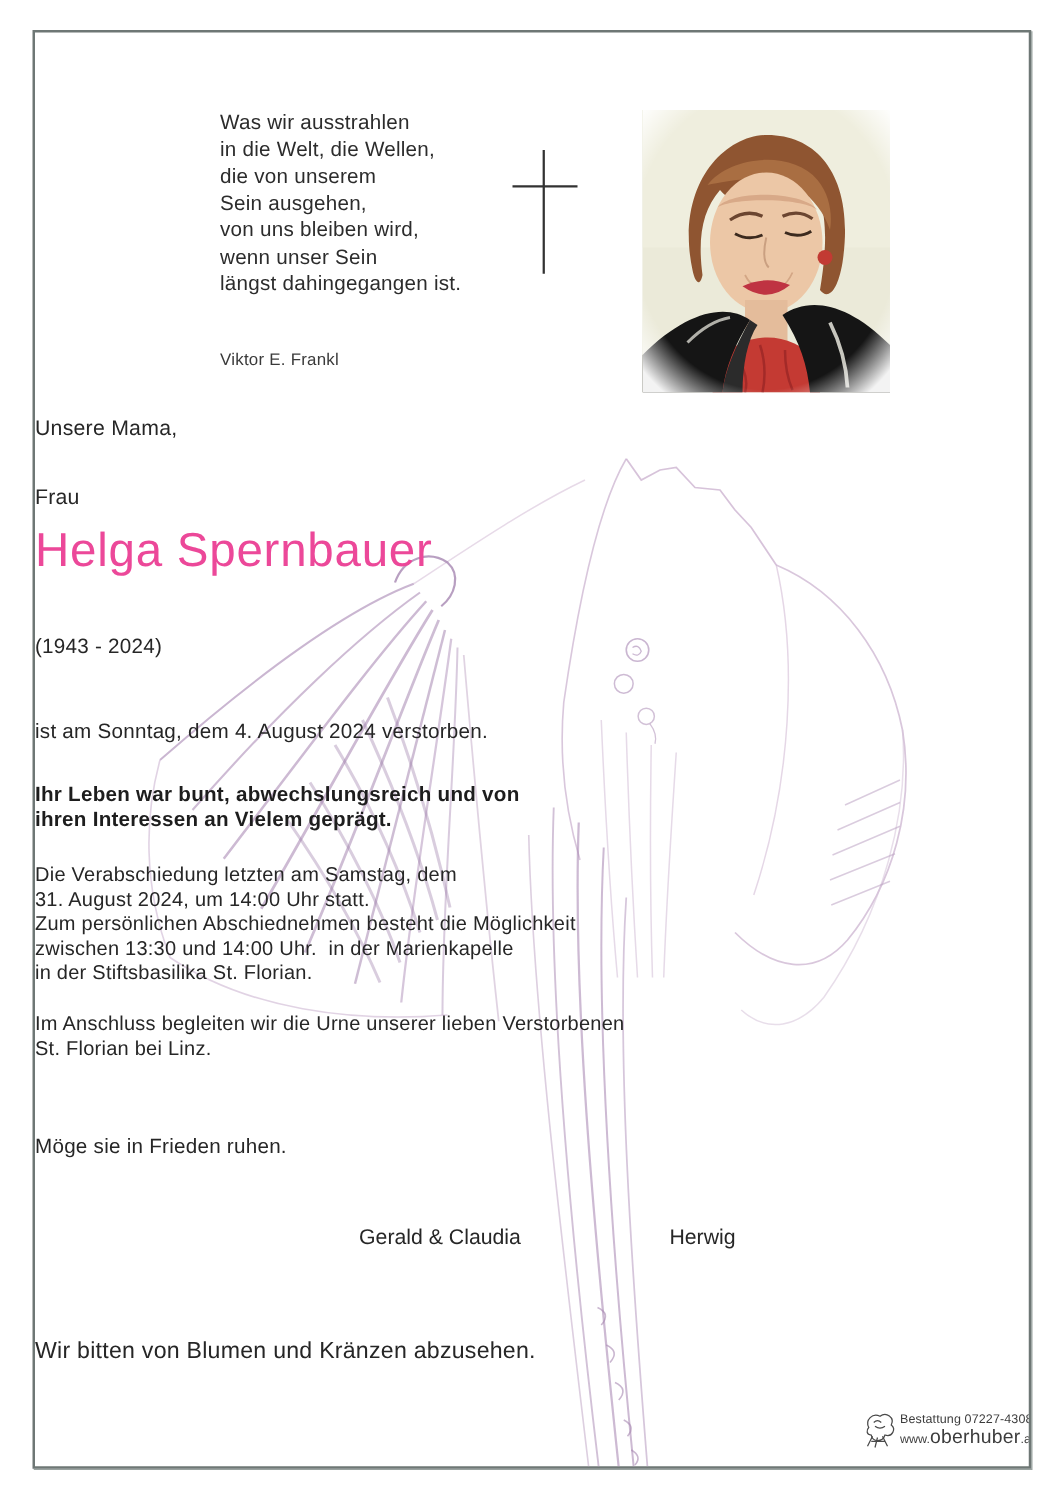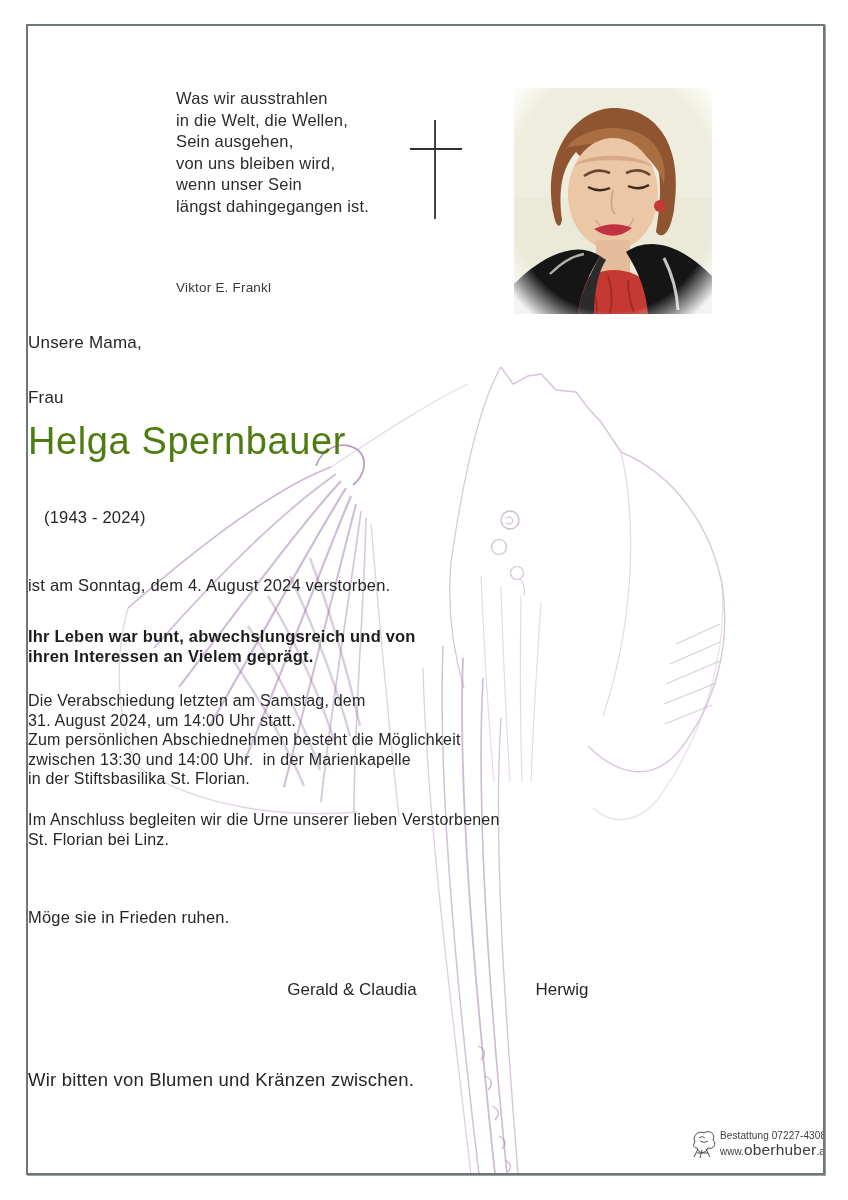--- a/index.html
+++ b/index.html
@@ -31,22 +31,22 @@
   .portrait{
     position:absolute;left:486px;top:62px;width:198px;height:226px;z-index:2;
     box-shadow:inset 0 0 14px 10px #ffffff;
     background:#ebead9;
   }
   .portrait svg{display:block;}
   
   .cline{position:absolute;left:0;right:-26px;text-align:left;z-index:2;letter-spacing:.2px;}
   .t-mama{top:307px;font-size:17px;}
   .t-frau{top:362px;font-size:17px;}
-  .t-name{top:394px;font-size:38px;font-weight:400;letter-spacing:.6px;color:#4d7c0f;margin:0;}
-  .t-years{top:482px;font-size:16.5px;padding-left:16px;}
+  .t-name{top:394px;font-size:38px;font-weight:400;letter-spacing:.6px;color:#ec4899;margin:0;}
+  .t-years{top:482px;font-size:16.5px;}
   .t-death{top:550px;font-size:16.5px;}
   .t-tribute{top:600px;font-size:16.5px;line-height:20px;font-weight:bold;color:#1d1d1d;}
   .t-ceremony{top:665px;font-size:16px;line-height:19.5px;}
   .t-burial{top:784px;font-size:16px;line-height:19.5px;}
   .t-farewell{top:882px;font-size:16.5px;}
   .t-request{top:1043px;font-size:18.5px;}
   .mourners{position:absolute;top:954px;left:0;width:100%;z-index:2;font-size:17px;}
   .mourner-left{position:absolute;left:324px;transform:translateX(-50%);white-space:nowrap;}
   .mourner-right{position:absolute;left:534px;transform:translateX(-50%);white-space:nowrap;}
   
@@ -104,20 +104,21 @@
       <path d="M425,332 C418,462 431,648 449,828" stroke="#ab8cb5" stroke-width="1.6" opacity="0.6"></path>
       <path d="M365,322 C368,452 391,644 413,828" stroke="#c1a8c6" stroke-width="1.3" opacity="0.55"></path>
       <path d="M443,372 C435,494 447,666 460,828" stroke="#b497bd" stroke-width="1.4" opacity="0.55"></path>
 
       <path d="M420,700 q11,5 3,14 M427,730 q11,5 3,14 M434,760 q11,5 3,14 M441,790 q10,5 3,13 M447,814 q9,5 3,12" stroke="#a687b1" stroke-width="1.3" opacity="0.6"></path>
     </svg>
 
     <div class="poem">
       <div>Was wir ausstrahlen</div>
       <div>in die Welt, die Wellen,</div>
+      <div>die von unserem</div>
       <div>Sein ausgehen,</div>
       <div>von uns bleiben wird,</div>
       <div>wenn unser Sein</div>
       <div>längst dahingegangen ist.</div>
     </div>
     <div class="poem-author">Viktor E. Frankl</div>
 
     <svg class="cross" width="56" height="104" viewBox="0 0 56 104">
       <line x1="27" y1="2" x2="27" y2="101" stroke="#323232" stroke-width="1.8"></line>
       <line x1="2" y1="31" x2="54" y2="31" stroke="#323232" stroke-width="1.8"></line>
@@ -193,21 +194,21 @@
       <div>St. Florian bei Linz.</div>
     </div>
 
     <div class="cline t-farewell">Möge sie in Frieden ruhen.</div>
 
     <div class="mourners">
       <span class="mourner-left">Gerald &amp; Claudia</span>
       <span class="mourner-right">Herwig</span>
     </div>
 
-    <div class="cline t-request">Wir bitten von Blumen und Kränzen zwischen.</div>
+    <div class="cline t-request">Wir bitten von Blumen und Kränzen abzusehen.</div>
 
     <div class="fh-logo">
       <svg class="fh-emblem" width="28" height="32" viewBox="0 0 28 32" fill="none">
         <path d="M5,14 C2,8 8,2 14,5 C19,1 26,6 23,12 C27,15 24,22 18,20 C16,26 8,26 7,20 C3,20 3,16 5,14 Z" stroke="#4a4a4a" stroke-width="1"></path>
         <path d="M9,10 q3,-3 6,0 M10,13 q4,3 8,0" stroke="#4a4a4a" stroke-width="0.9"></path>
         <path d="M8,21 L4,29 M12,22 L10,30 M16,21 L20,29 M7,25 L18,25" stroke="#4a4a4a" stroke-width="1"></path>
       </svg>
       <div class="fh-text">
         <div class="fh-line1">Bestattung 07227-4308</div>
         <div class="fh-line2"><span class="fh-small">www.</span><span class="fh-big">oberhuber</span><span class="fh-small">.at</span></div>

